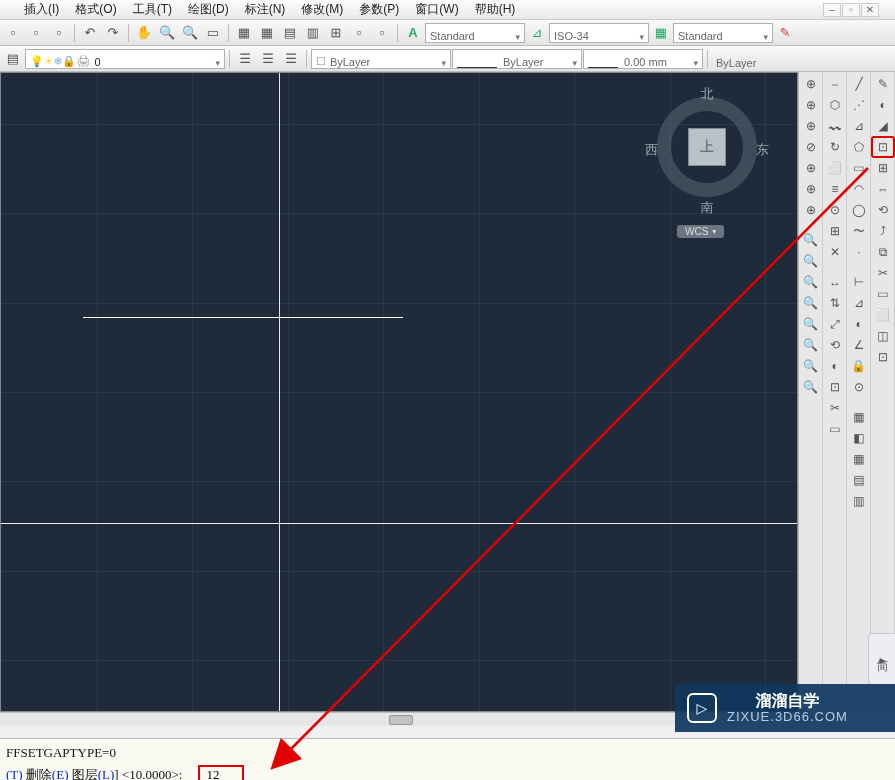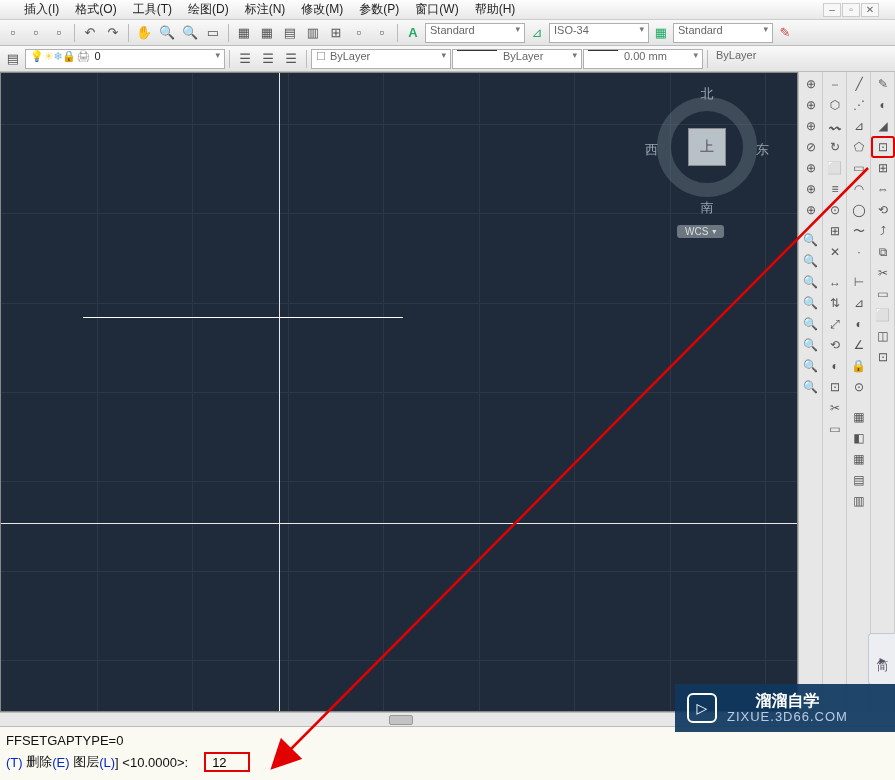--- a/index.html
+++ b/index.html
@@ -8,21 +8,21 @@
 
 .menubar { height: 20px; background: linear-gradient(#fdfdfd, #e8e8e8); display: flex; align-items: center; padding: 0 16px; border-bottom: 1px solid #ccc; }
 .menubar .item { padding: 2px 8px; cursor: pointer; color: #222; }
 .wincontrols { margin-left: auto; display: flex; gap: 1px; }
 .wincontrols span { width: 18px; height: 14px; display: inline-flex; align-items: center; justify-content: center; color: #666; font-size: 10px; border: 1px solid #ccc; background: #f7f7f7; }
 
 
 .toolbar { height: 26px; background: linear-gradient(#f9f9f9, #e4e4e4); border-bottom: 1px solid #bcbcbc; display: flex; align-items: center; padding: 0 2px; gap: 1px; }
 .tbtn { width: 22px; height: 22px; display: inline-flex; align-items: center; justify-content: center; border: 1px solid transparent; border-radius: 2px; color: #555; font-size: 13px; cursor: pointer; }
 .tsep { width: 1px; height: 18px; background: #bbb; margin: 0 3px; }
-.tcombo { height: 20px; border: 1px solid #b0b0b0; background: #fff; display: inline-flex; align-items: flex-start; padding: 0 4px; font-size: 11px; color: #666; position: relative; }
+.tcombo { height: 20px; border: 1px solid #b0b0b0; background: #fff; display: inline-flex; align-items: flex-end; padding: 0 4px; font-size: 11px; color: #666; position: relative; }
 .tcombo .dd { margin-left: auto; color: #777; font-size: 9px; padding-left: 4px; }
 
 
 .main { position: absolute; top: 72px; left: 0; right: 0; bottom: 68px; display: flex; }
 .canvas { flex: 1; background: #1f2b3a; position: relative; overflow: hidden; border: 1px solid #888; }
 .grid-v, .grid-h { position: absolute; background: #2a3848; }
 .grid-v { width: 1px; top: 0; bottom: 0; }
 .grid-h { height: 1px; left: 0; right: 0; }
 .cross-h { position: absolute; height: 1px; background: #e8e8e8; left: 0; right: 0; }
 .cross-v { position: absolute; width: 1px; background: #e8e8e8; top: 0; bottom: 0; }
@@ -57,21 +57,21 @@
 .watermark .logo { width: 30px; height: 30px; border: 2px solid #fff; border-radius: 6px; display: flex; align-items: center; justify-content: center; font-size: 14px; }
 .watermark .txt { display: flex; flex-direction: column; line-height: 1.1; }
 .watermark .t1 { font-size: 16px; font-weight: bold; text-align: center; }
 .watermark .t2 { font-size: 13px; color: #b8cce0; letter-spacing: 1px; }
 
 
 .hscroll { position: absolute; bottom: 54px; left: 0; right: 84px; height: 14px; background: #e7e7e7; border-top: 1px solid #bbb; display: flex; align-items: center; }
 .hscroll .thumb { position: absolute; left: 48%; width: 24px; height: 10px; background: #c3c3c3; border: 1px solid #999; border-radius: 2px; }
 
 
-.cmdarea { position: absolute; bottom: 0; left: 0; right: 0; height: 54px; background: #fafaf2; border-top: 1px solid #bbb; font-family: Liberation Sans, sans-serif; font-size: 13px; padding: 6px 6px; color: #111; overflow: hidden; }
+.cmdarea { position: absolute; bottom: 0; left: 0; right: 0; height: 42px; background: #fafaf2; border-top: 1px solid #bbb; font-family: Liberation Serif, serif; font-size: 13px; padding: 6px 6px; color: #111; overflow: hidden; }
 .cmdarea .line1 { margin-bottom: 4px; }
 .cmdarea .line2 { display: flex; align-items: center; flex-wrap: wrap; gap: 0; }
 .cmdarea .hot { color: #0028d6; }
 .cmd-input-box { border: 2px solid #e20000; padding: 8px 6px; display: inline-flex; align-items: center; height: 20px; margin-left: 16px; }
 .cmd-input-box input { border: none; outline: none; background: transparent; font-family: inherit; font-size: inherit; width: 30px; }
 </style>
 </head>
 <body>
 
 <div class="menubar">

